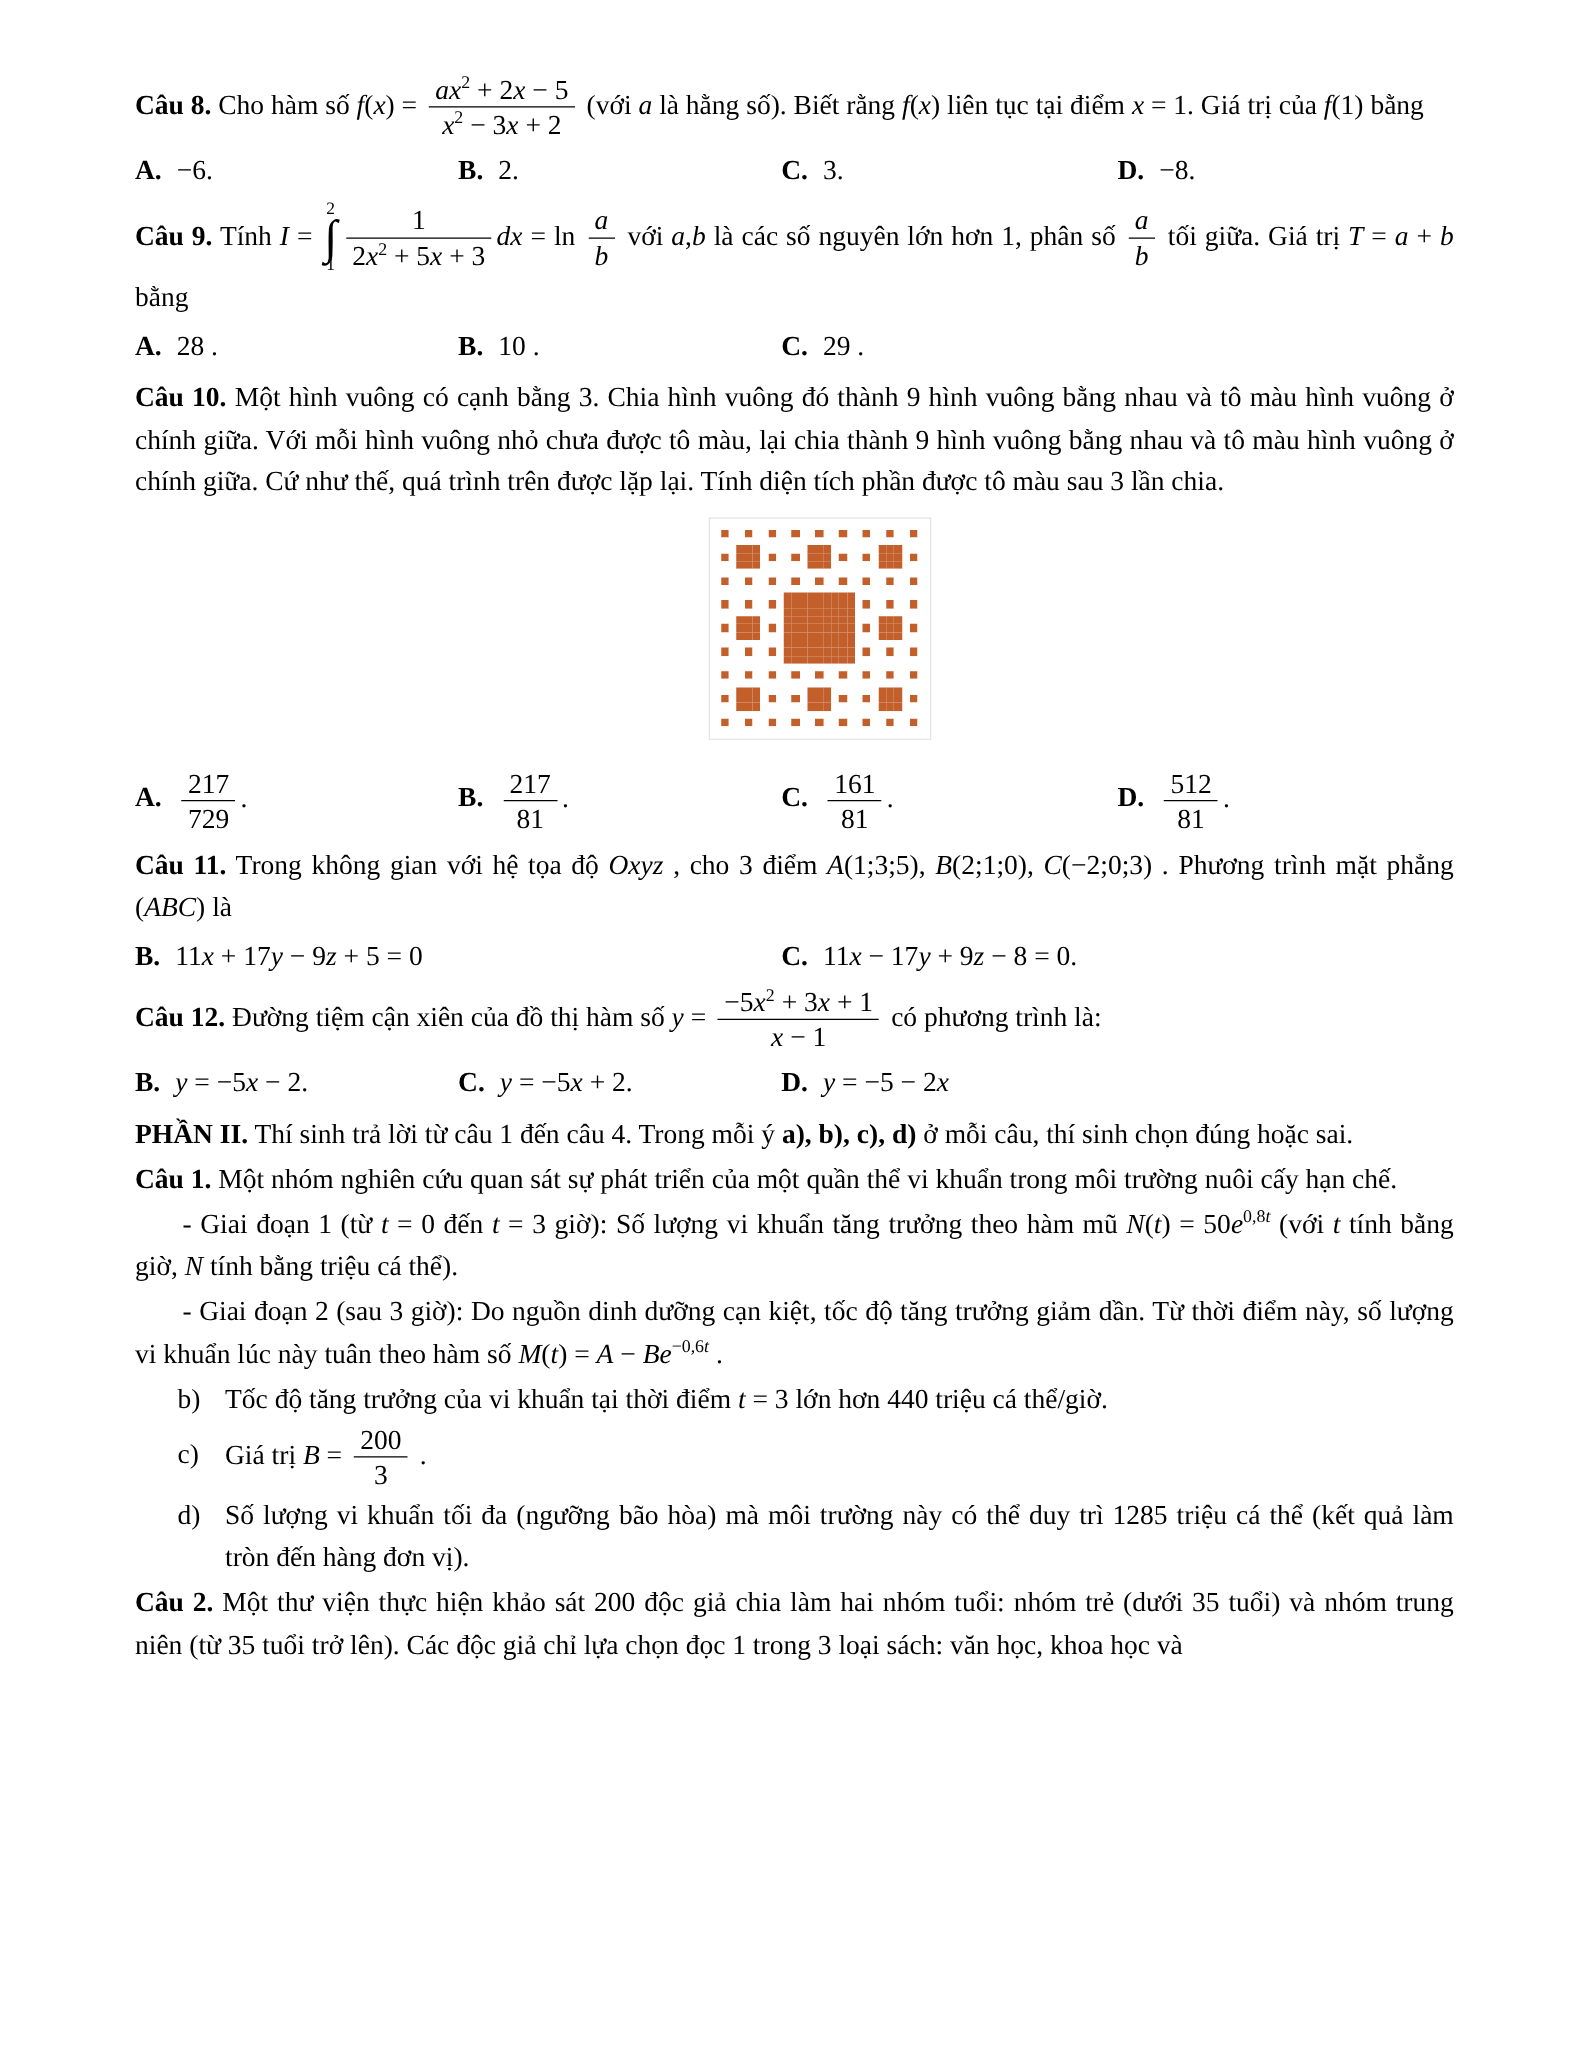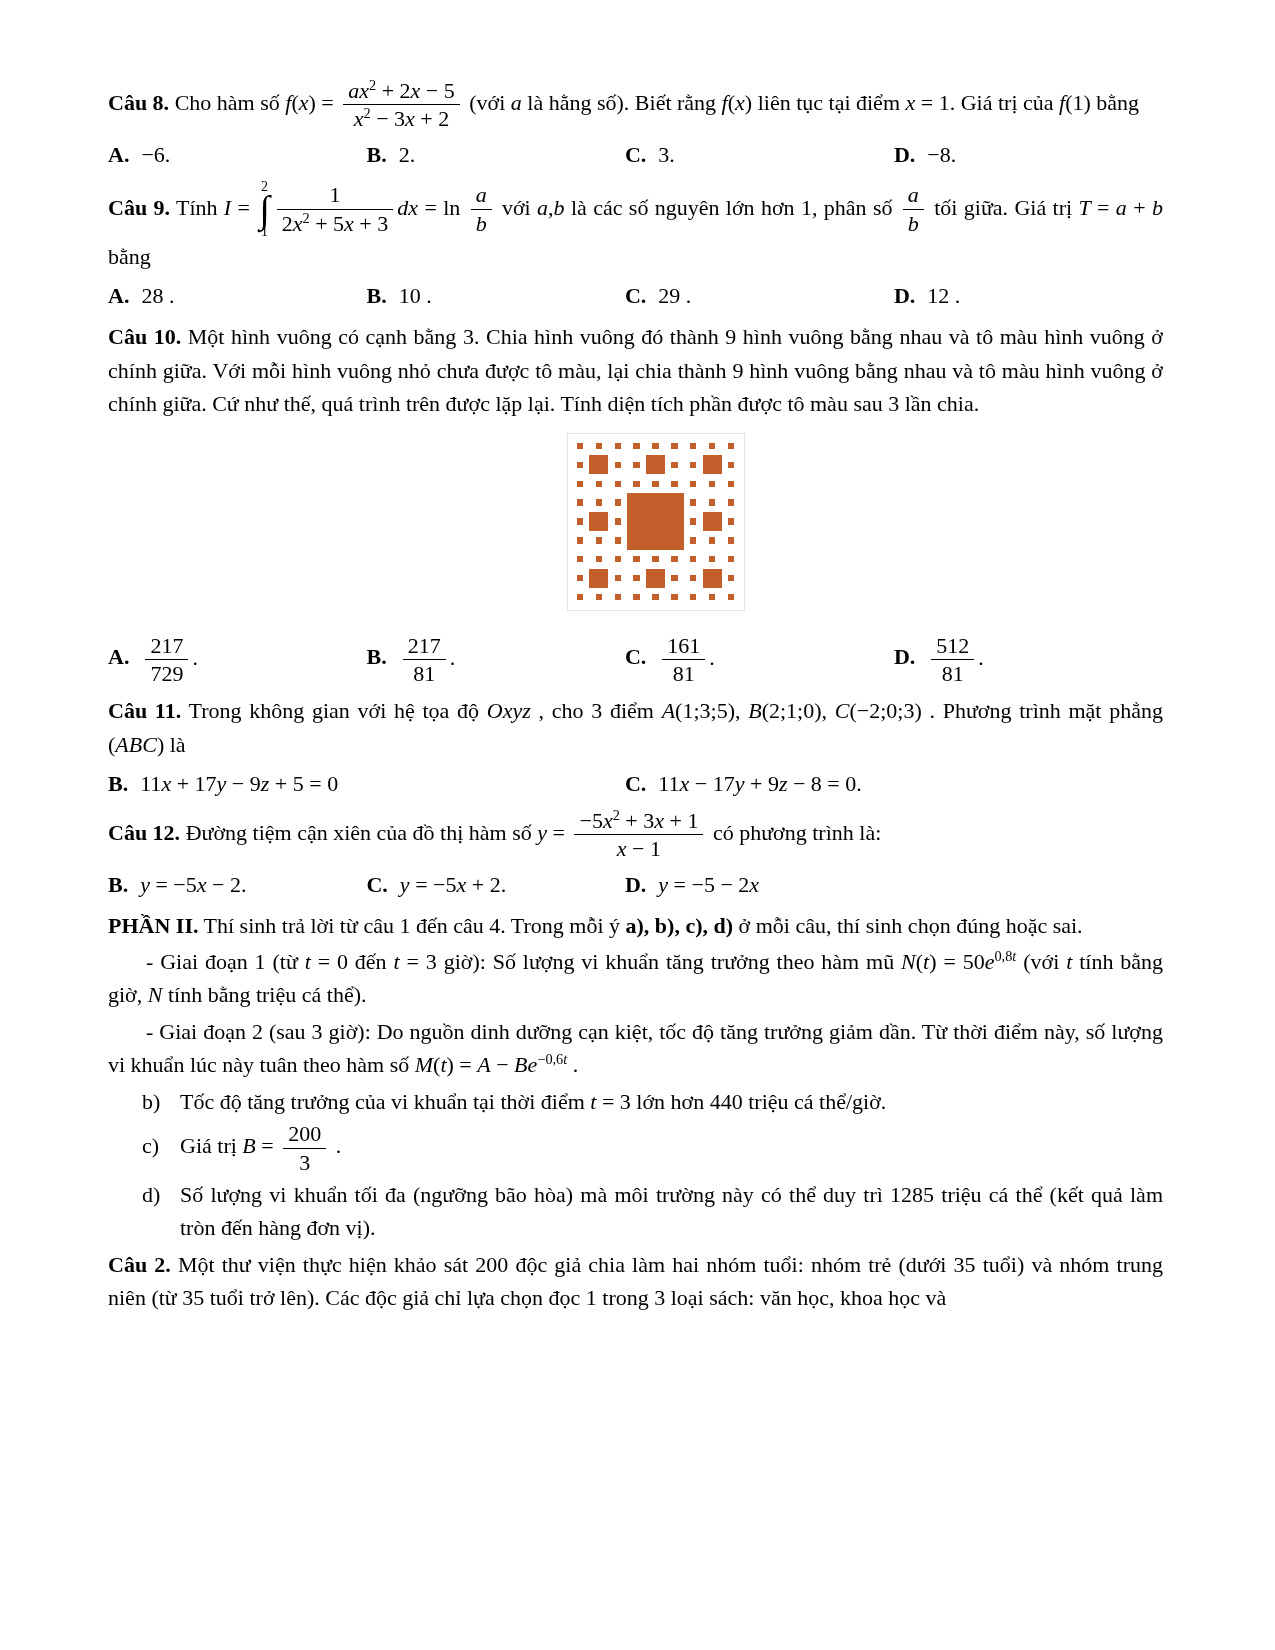--- a/index.html
+++ b/index.html
@@ -5,21 +5,21 @@
   * { box-sizing: border-box; margin: 0; padding: 0; }
   html, body { background: #ffffff; }
   body {
     width: 1275px;
     min-height: 1650px;
     margin: 0 auto;
     color: #000000;
     font-family: "Liberation Serif", "DejaVu Serif", serif;
     font-size: 22px;
   }
-  .page { padding: 75px 112px 40px 108px; }
+  .page { padding: 56px 112px 40px 108px; }
 
   .para { text-align: justify; line-height: 1.52; margin: 3px 0; }
   .para.dash { text-indent: 38px; }
 
   .b { font-weight: bold; }
   .i { font-style: italic; }
   .plain { font-style: normal; }
 
   sup.sup { font-size: 0.65em; line-height: 0; }
 
@@ -81,21 +81,20 @@
           <span class="num"><span class="i">a</span></span>
           <span class="den"><span class="i">b</span></span>
         </span><span class="plain"> với </span><span class="i">a</span><span class="plain">,</span><span class="i">b</span><span class="plain"> là các số nguyên lớn hơn 1, phân số </span><span class="frac">
           <span class="num"><span class="i">a</span></span>
           <span class="den"><span class="i">b</span></span>
         </span><span class="plain"> tối giữa. Giá trị </span><span class="i">T</span><span class="plain"> = </span><span class="i">a</span><span class="plain"> + </span><span class="i">b</span><span class="plain"> bằng</span></div>
       <div class="options cols-4">
         <div class="option"><span class="opt-label">A.</span><span class="plain">28 .</span></div>
         <div class="option"><span class="opt-label">B.</span><span class="plain">10 .</span></div>
         <div class="option"><span class="opt-label">C.</span><span class="plain">29 .</span></div>
-        <div class="option"><span class="opt-label">D.</span><span class="plain">12 .</span></div>
       </div>
       <div class="para"><span class="b">Câu 10.</span><span class="plain"> Một hình vuông có cạnh bằng 3. Chia hình vuông đó thành 9 hình vuông bằng nhau và tô màu hình vuông ở chính giữa. Với mỗi hình vuông nhỏ chưa được tô màu, lại chia thành 9 hình vuông bằng nhau và tô màu hình vuông ở chính giữa. Cứ như thế, quá trình trên được lặp lại. Tính diện tích phần được tô màu sau 3 lần chia.</span></div>
       <div class="figure-wrap">
         <div class="carpet" style="grid-template-columns: repeat(27, 1fr); grid-template-rows: repeat(27, 1fr);">
           <div class="cell" style="background: rgb(255, 255, 255);"></div>
           <div class="cell" style="background: rgb(255, 255, 255);"></div>
           <div class="cell" style="background: rgb(255, 255, 255);"></div>
           <div class="cell" style="background: rgb(255, 255, 255);"></div>
           <div class="cell" style="background: rgb(255, 255, 255);"></div>
           <div class="cell" style="background: rgb(255, 255, 255);"></div>
@@ -850,20 +849,21 @@
       <div class="para"><span class="b">Câu 12.</span><span class="plain"> Đường tiệm cận xiên của đồ thị hàm số </span><span class="i">y</span><span class="plain"> = </span><span class="frac">
           <span class="num"><span class="plain">−5</span><span class="i">x</span><sup class="sup"><span class="plain">2</span></sup><span class="plain"> + 3</span><span class="i">x</span><span class="plain"> + 1</span></span>
           <span class="den"><span class="i">x</span><span class="plain"> − 1</span></span>
         </span><span class="plain"> có phương trình là:</span></div>
       <div class="options cols-4">
         <div class="option"><span class="opt-label">B.</span><span class="i">y</span><span class="plain"> = −5</span><span class="i">x</span><span class="plain"> − 2.</span></div>
         <div class="option"><span class="opt-label">C.</span><span class="i">y</span><span class="plain"> = −5</span><span class="i">x</span><span class="plain"> + 2.</span></div>
         <div class="option"><span class="opt-label">D.</span><span class="i">y</span><span class="plain"> = −5 − 2</span><span class="i">x</span></div>
       </div>
       <div class="para"><span class="b">PHẦN II.</span><span class="plain"> Thí sinh trả lời từ câu 1 đến câu 4. Trong mỗi ý </span><span class="b">a), b), c), d)</span><span class="plain"> ở mỗi câu, thí sinh chọn đúng hoặc sai.</span></div>
+      <div class="para"><span class="b">Câu 1.</span><span class="plain"> Một nhóm nghiên cứu quan sát sự phát triển của một quần thể vi khuẩn trong môi trường nuôi cấy hạn chế.</span></div>
       <div class="para dash"><span class="plain">- Giai đoạn 1 (từ </span><span class="i">t</span><span class="plain"> = 0 đến </span><span class="i">t</span><span class="plain"> = 3 giờ): Số lượng vi khuẩn tăng trưởng theo hàm mũ </span><span class="i">N</span><span class="plain">(</span><span class="i">t</span><span class="plain">) = 50</span><span class="i">e</span><sup class="sup"><span class="plain">0,8</span><span class="i">t</span></sup><span class="plain"> (với </span><span class="i">t</span><span class="plain"> tính bằng giờ, </span><span class="i">N</span><span class="plain"> tính bằng triệu cá thể).</span></div>
       <div class="para dash"><span class="plain">- Giai đoạn 2 (sau 3 giờ): Do nguồn dinh dưỡng cạn kiệt, tốc độ tăng trưởng giảm dần. Từ thời điểm này, số lượng vi khuẩn lúc này tuân theo hàm số </span><span class="i">M</span><span class="plain">(</span><span class="i">t</span><span class="plain">) = </span><span class="i">A</span><span class="plain"> − </span><span class="i">Be</span><sup class="sup"><span class="plain">−0,6</span><span class="i">t</span></sup><span class="plain"> .</span></div>
       <div class="lettered"><span class="item-label">b)</span><span class="plain">Tốc độ tăng trưởng của vi khuẩn tại thời điểm </span><span class="i">t</span><span class="plain"> = 3  lớn hơn 440 triệu cá thể/giờ.</span></div>
       <div class="lettered"><span class="item-label">c)</span><span class="plain">Giá trị </span><span class="i">B</span><span class="plain"> = </span><span class="frac">
           <span class="num"><span class="plain">200</span></span>
           <span class="den"><span class="plain">3</span></span>
         </span><span class="plain"> .</span></div>
       <div class="lettered"><span class="item-label">d)</span><span class="plain">Số lượng vi khuẩn tối đa (ngưỡng bão hòa) mà môi trường này có thể duy trì 1285  triệu cá thể (kết quả làm tròn đến hàng đơn vị).</span></div>
       <div class="para"><span class="b">Câu 2.</span><span class="plain"> Một thư viện thực hiện khảo sát 200 độc giả chia làm hai nhóm tuổi: nhóm trẻ (dưới 35 tuổi) và nhóm trung niên (từ 35 tuổi trở lên). Các độc giả chỉ lựa chọn đọc 1 trong 3 loại sách: văn học, khoa học và</span></div>
     </div>

